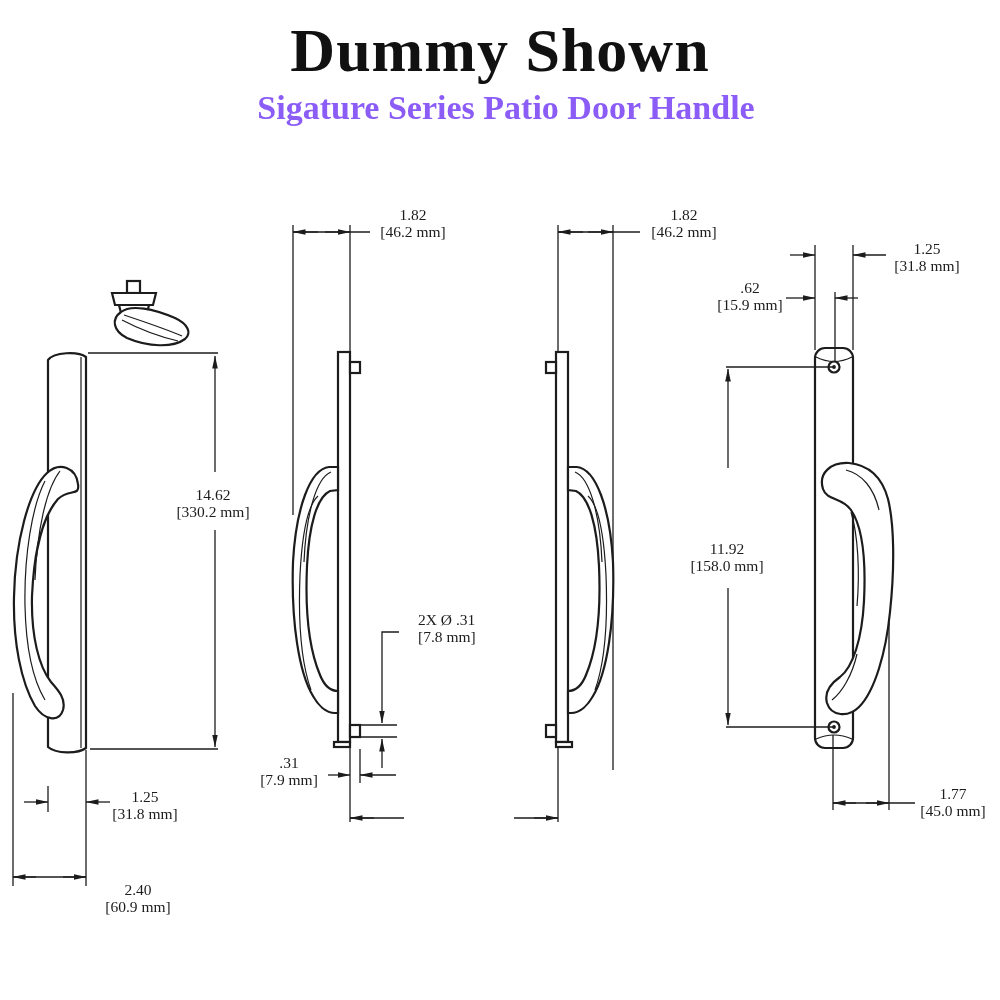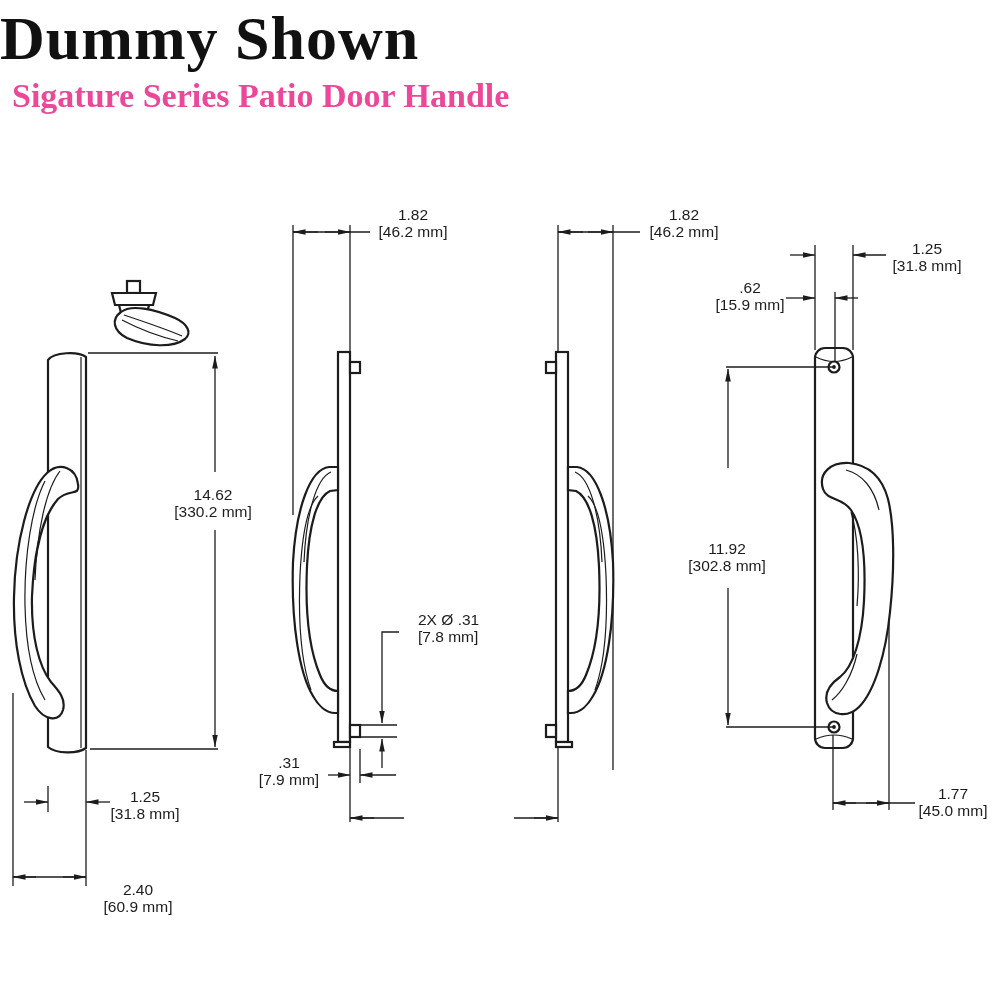--- a/index.html
+++ b/index.html
@@ -1,24 +1,24 @@
 <!DOCTYPE html>
 <html><head>
 <meta charset="utf-8">
 <style>
   html,body{margin:0;padding:0;background:#fff;}
   .page{position:relative;width:1000px;height:1000px;background:#fff;overflow:hidden;
         font-family:"Liberation Sans",sans-serif;color:#1c1c1c;}
-  header{position:absolute;top:0;left:0;width:100%;}
+  header{position:absolute;top:12px;left:0;width:100%;text-align:center;}
   h1{font:bold 62px/64px "Liberation Serif",serif;margin:6px 0 0;letter-spacing:1px;color:#111;}
-  h2{font:bold 34px/36px "Liberation Serif",serif;margin:8px 0 0;color:#ec4899;padding-left:12px;}
+  h2{font:bold 34px/36px "Liberation Serif",serif;margin:8px 0 0;color:#8b5cf6;padding-left:12px;}
   svg{position:absolute;top:0;left:0;}
   .dim{position:absolute;font:15.5px/17px "Liberation Sans",sans-serif;color:#1c1c1c;
        text-align:center;transform:translateX(-50%);white-space:nowrap;}
-  .dim span{display:block;}
+  .dim span{display:block;font-family:Liberation Serif, serif;}
   .dim.left{transform:none;text-align:left;margin-left:16px;}
   .dim.wide span{line-height:21px;}
   .of{stroke:#1c1c1c;stroke-width:2.2;fill:#fff;}
   .c{stroke:#1c1c1c;stroke-width:1.2;fill:none;}
   .d{stroke:#1c1c1c;stroke-width:1.3;fill:none;}
   .a{stroke:#1c1c1c;stroke-width:1.3;fill:none;marker-end:url(#arw);}
 </style>
 </head>
 <body>
 
@@ -168,21 +168,21 @@
   <div class="dim" style="left:750px;top:279px">
     <span>.62</span>
     <span>[15.9 mm]</span>
   </div>
   <div class="dim" style="left:213px;top:486px">
     <span>14.62</span>
     <span>[330.2 mm]</span>
   </div>
   <div class="dim" style="left:727px;top:540px">
     <span>11.92</span>
-    <span>[302.8 mm]</span>
+    <span>[158.0 mm]</span>
   </div>
   <div class="dim left" style="left:402px;top:611px">
     <span>2X  Ø .31</span>
     <span>[7.8 mm]</span>
   </div>
   <div class="dim" style="left:289px;top:754px">
     <span>.31</span>
     <span>[7.9 mm]</span>
   </div>
   <div class="dim" style="left:145px;top:788px">

